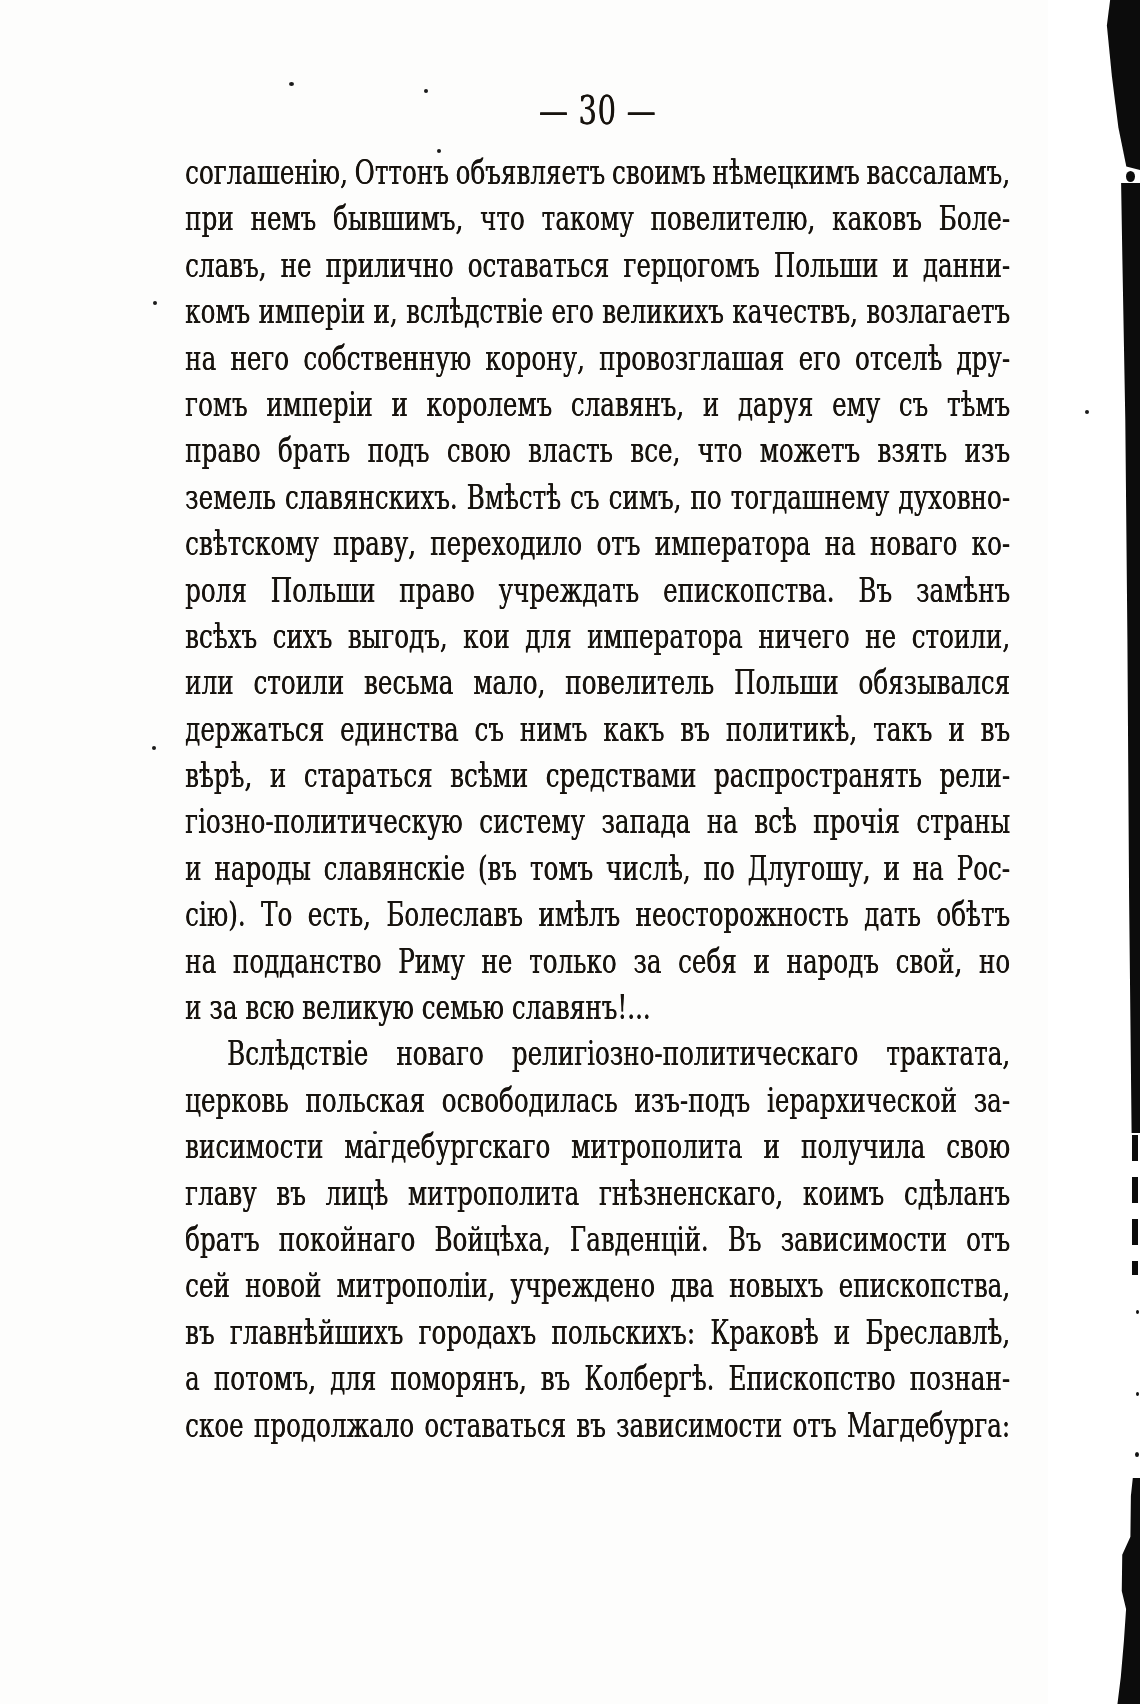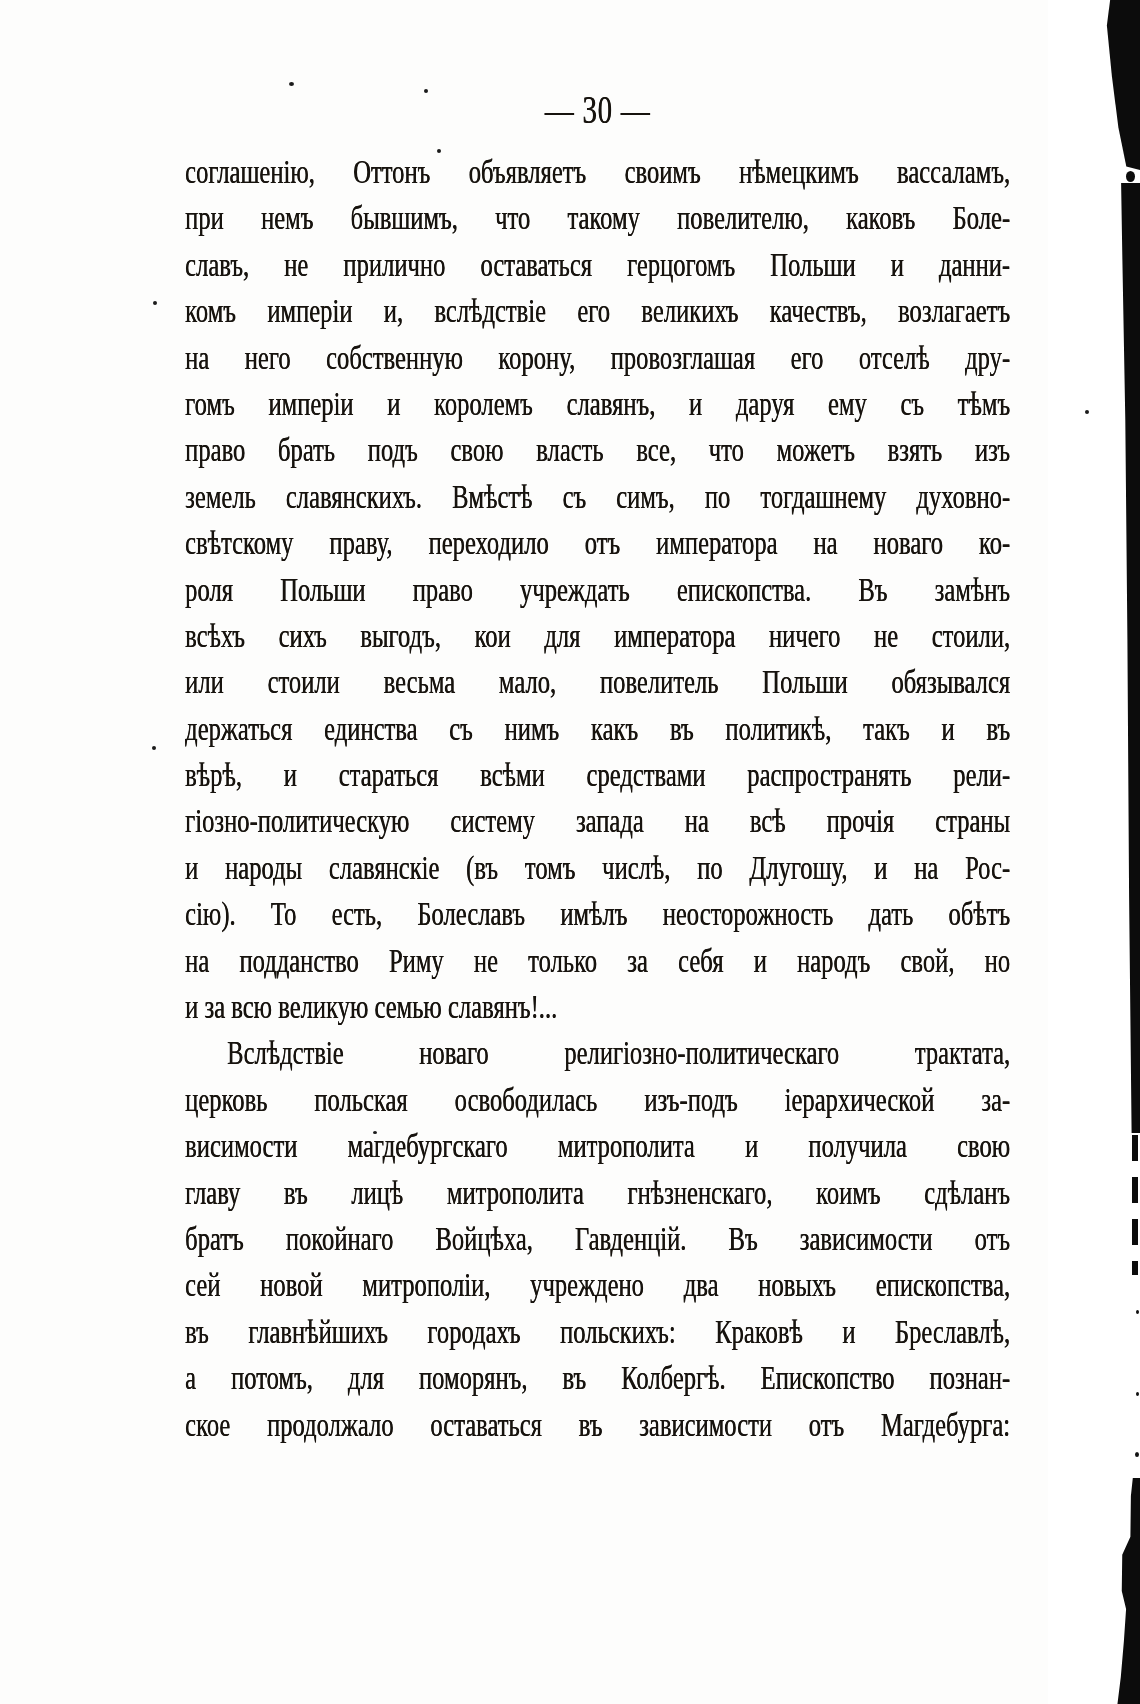--- a/index.html
+++ b/index.html
@@ -6,21 +6,20 @@
   body {
     width:1140px; height:1704px;
     background:#ffffff;
     position:relative;
     overflow:hidden;
     font-family:"DejaVu Serif","Liberation Serif",serif;
   }
   .page {
     position:absolute; left:0; top:0; width:1048px; height:1704px;
     background:#fdfdfc;
-    font-family:Liberation Serif, serif;
   }
   .page-header {
     position:absolute; left:185px; top:87px;
     width:1140px;
     transform:scaleX(0.7237); transform-origin:0 0;
     text-align:center;
     font-size:40px; line-height:46px;
     color:#17130e;
     text-shadow:0.5px 0 0 currentColor;
     letter-spacing:1px;

